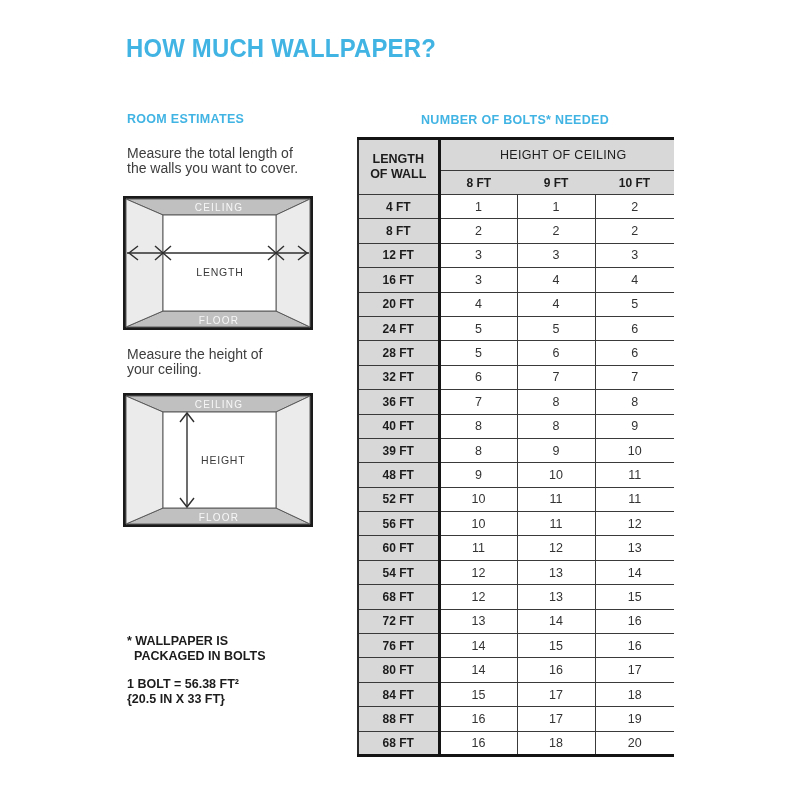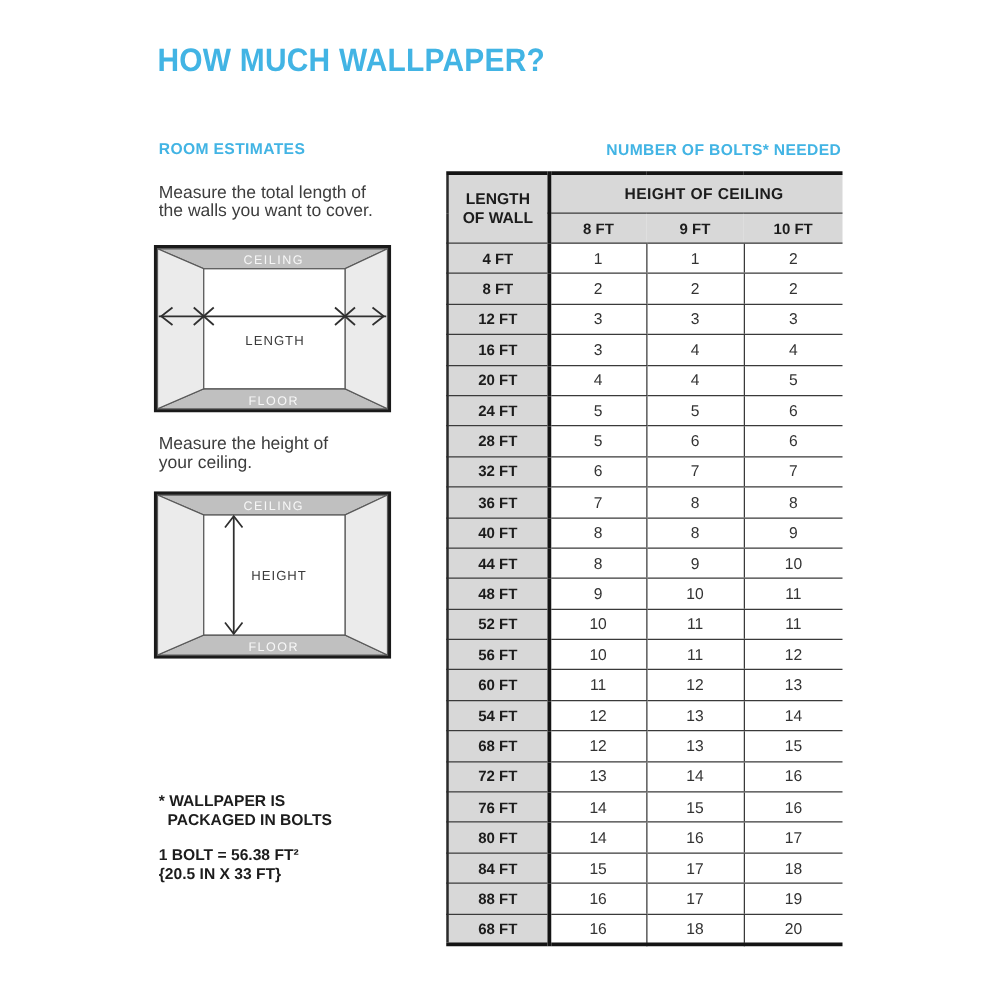--- a/index.html
+++ b/index.html
@@ -32,21 +32,21 @@
     white-space: nowrap;
   }
   .section-head {
     font-size: 12.5px;
     font-weight: bold;
     color: var(--accent);
     letter-spacing: 0.3px;
     white-space: nowrap;
   }
   .room-head  { position: absolute; left: 127px; top: 112px; }
-  .bolts-head { position: absolute; left: 357px; top: 113px; width: 316px; text-align: right; }
+  .bolts-head { position: absolute; left: 357px; top: 113px; width: 316px; text-align: center; }
 
   
   .body-text {
     position: absolute;
     left: 127px;
     font-size: 14px;
     line-height: 15px;
     color: var(--body-ink);
     white-space: pre-line;
   }
@@ -93,21 +93,21 @@
   th.corner-cell {
     font-size: 12.5px;
     font-weight: bold;
     white-space: pre-line;
     line-height: 15px;
     border-right: 3px solid #141414;
     border-bottom: 1.6px solid var(--rule);
   }
   th.group-cell {
     font-size: 12.5px;
-    font-weight: bold;
+    font-weight: normal;
     height: 32px;
     letter-spacing: 0.3px;
     border-bottom: 1.6px solid var(--rule);
     padding-left: 12px;
   }
   tr.ceil-row th {
     font-size: 12px;
     font-weight: bold;
     height: 24px;
     border-bottom: 1.6px solid var(--rule);
@@ -285,21 +285,21 @@
         </tr>
 
         <tr>
           <th>40 FT</th>
           <td>8</td>
           <td>8</td>
           <td>9</td>
         </tr>
 
         <tr>
-          <th>44 FT</th>
+          <th>39 FT</th>
           <td>8</td>
           <td>9</td>
           <td>10</td>
         </tr>
 
         <tr>
           <th>48 FT</th>
           <td>9</td>
           <td>10</td>
           <td>11</td>

